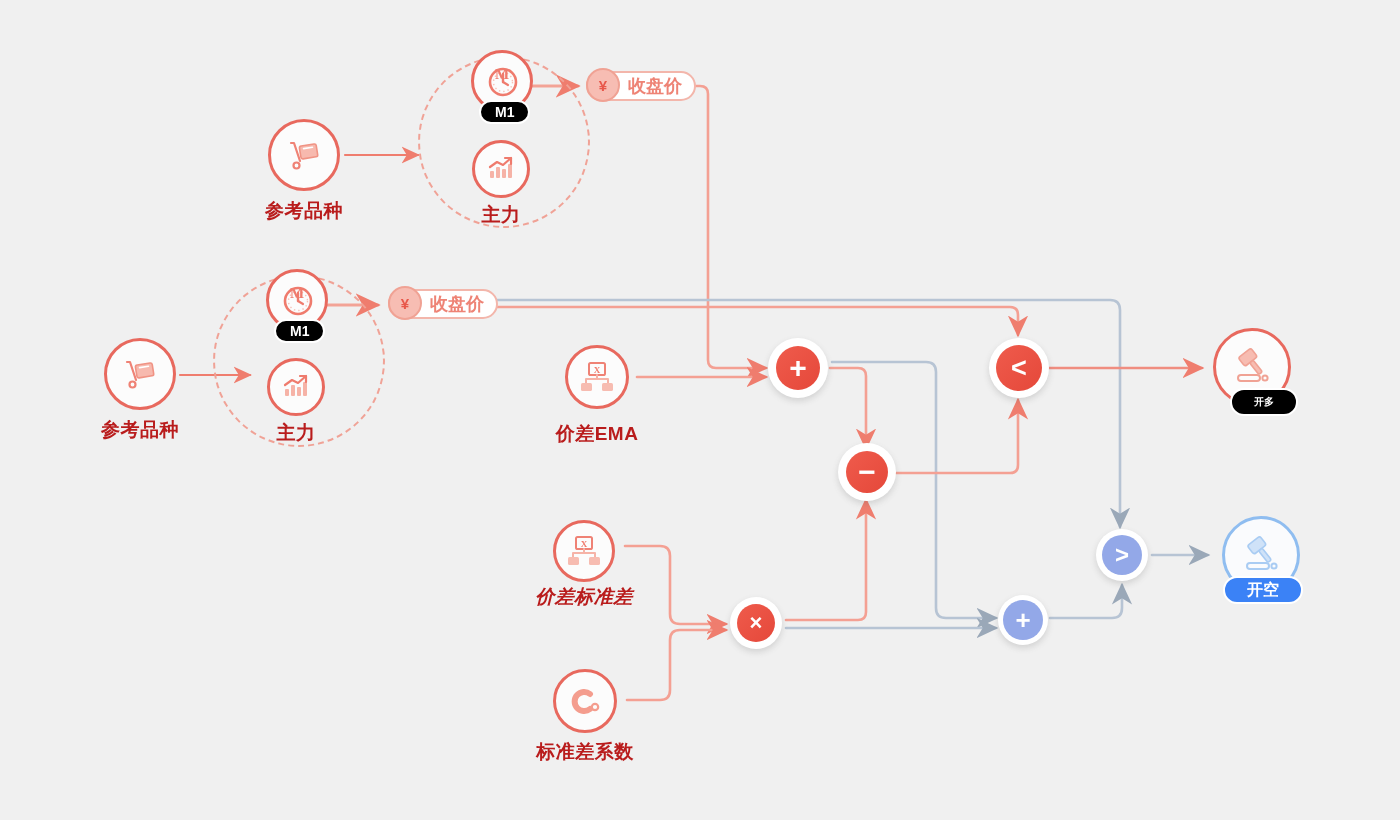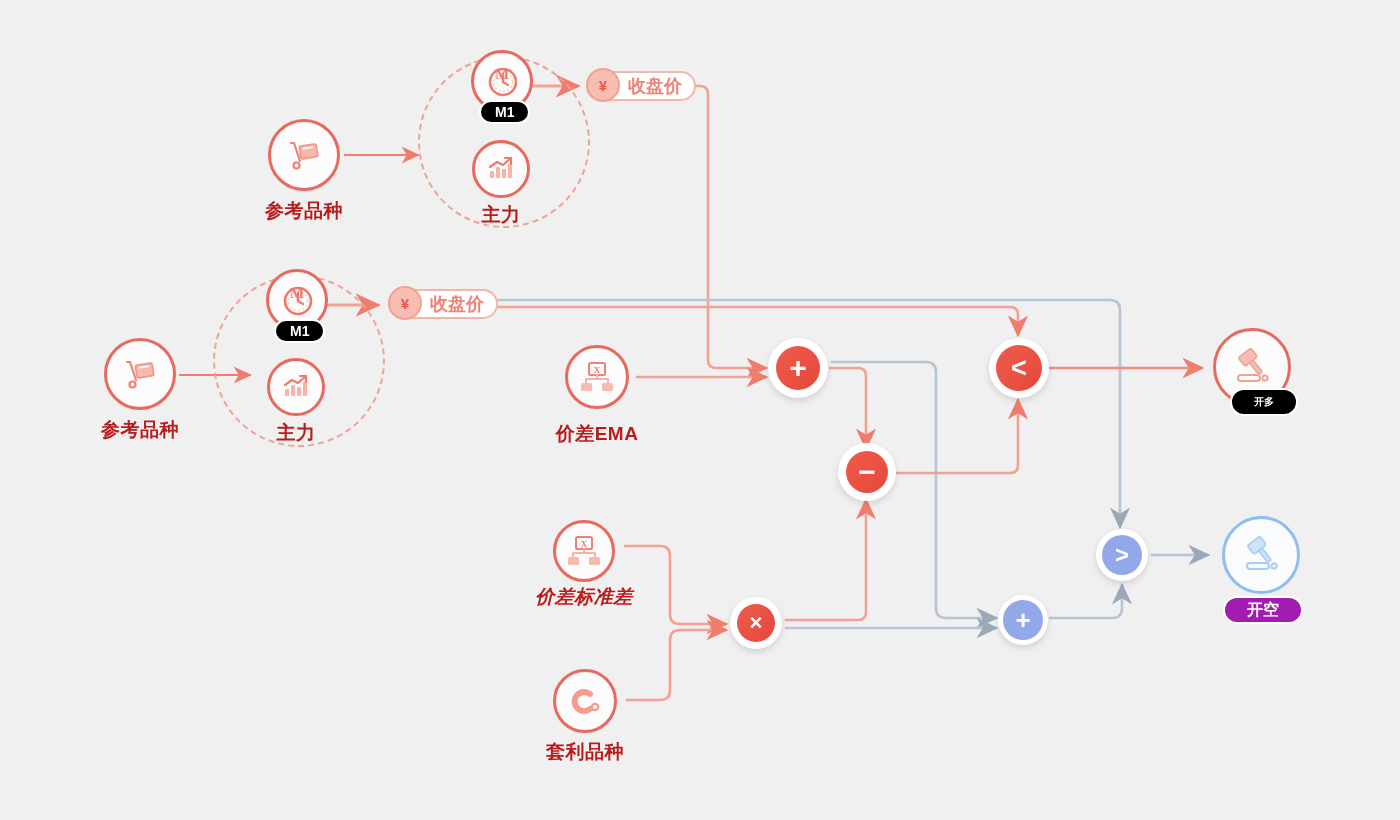--- a/index.html
+++ b/index.html
@@ -92,21 +92,21 @@
   
   .tag{
     position:absolute;
     height:24px;padding:0 14px;
     border-radius:12px;
     display:flex;align-items:center;justify-content:center;
     font-size:14px;font-weight:bold;color:#fff;
     box-sizing:border-box;white-space:nowrap;
   }
   .tag.red{background:#000000;border:2px solid #fff;}
-  .tag.blue{background:#a21caf;border:2px solid #fff;margin-top:20px;}
+  .tag.blue{background:#3b82f6;border:2px solid #fff;}
 
   
   .ic{display:block;}
 </style>
 </head>
 <body>
 
 <div id="canvas">
 
   <svg class="wires" viewBox="0 0 1400 820" xmlns="http://www.w3.org/2000/svg">
@@ -286,21 +286,21 @@
     <div class="caption red" style="left:-89px;top:64px;font-style:italic;">价差标准差</div>
   </div>
 
   <div class="node" style="left:553px;top:669px;">
     <div class="circ red" style="left:0;top:0;width:64px;height:64px;">
       <svg class="ic" width="38" height="38" viewBox="0 0 38 38">
         <path d="M24 12 A9.5 9.5 0 1 0 24 27" fill="none" stroke="#f49d8e" stroke-width="6" stroke-linecap="round"></path>
         <circle cx="29" cy="25" r="3.2" fill="none" stroke="#f49d8e" stroke-width="2.2"></circle>
       </svg>
     </div>
-    <div class="caption red" style="left:-88px;top:70px;">套利品种</div>
+    <div class="caption red" style="left:-88px;top:70px;">标准差系数</div>
   </div>
 
   <div class="op red" style="left:768px;top:338px;width:60px;height:60px;">
     <div class="inner" style="width:44px;height:44px;font-size:30px;">
       <span>+</span>
     </div>
   </div>
 
   <div class="op red" style="left:838px;top:443px;width:58px;height:58px;">
     <div class="inner" style="width:42px;height:42px;font-size:30px;">

